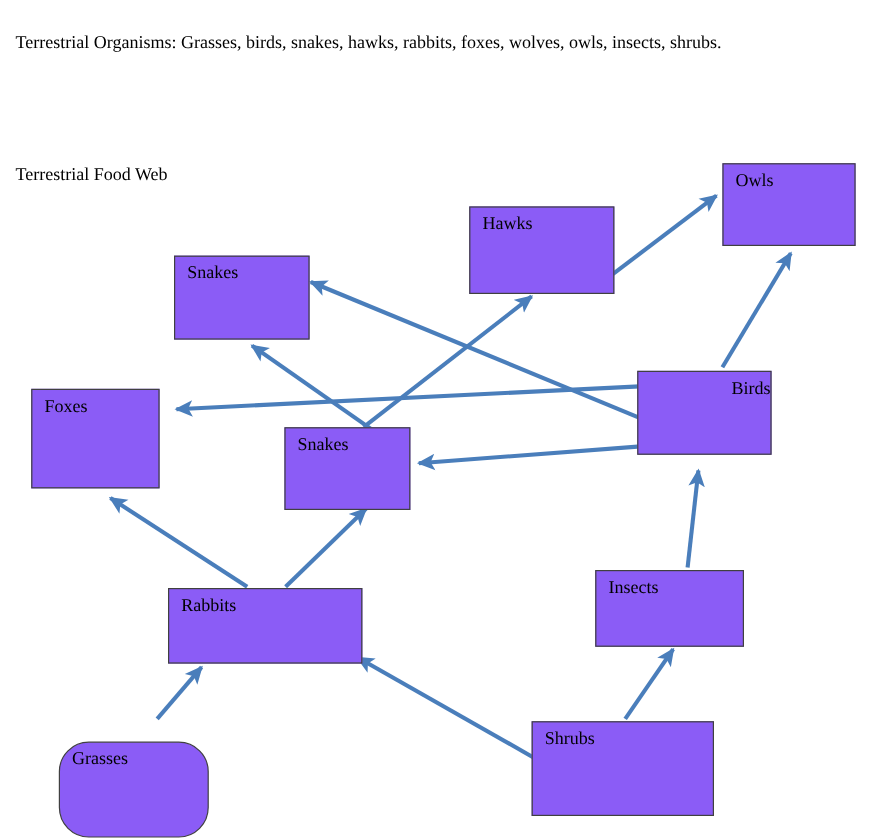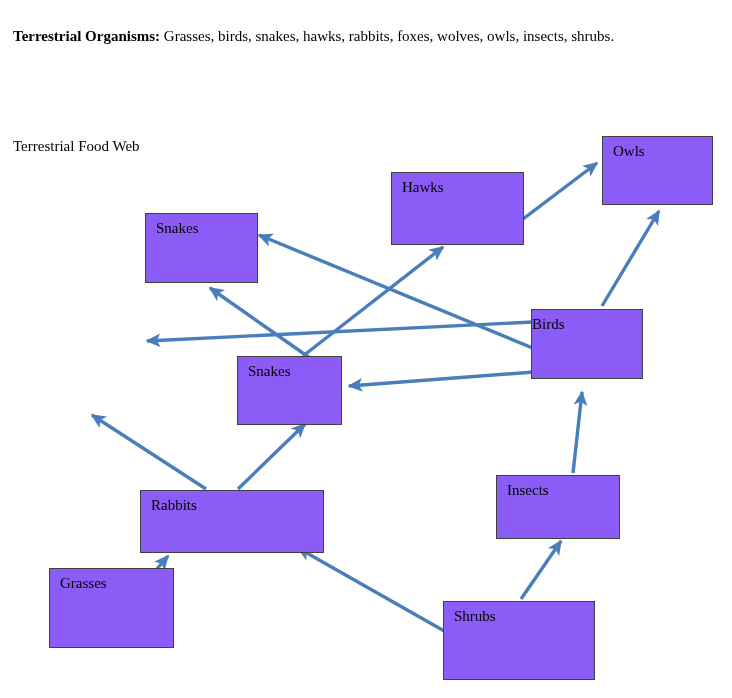--- a/index.html
+++ b/index.html
@@ -19,21 +19,21 @@
   
   #intro-paragraph {
     position: absolute;
     left: 13px;
     top: 3px;
     width: 690px;
     font-size: 15px;
     line-height: 37px;
   }
   #intro-paragraph .lead {
-    font-weight: bold;
+    font-weight: normal;
   }
 
   
   #section-heading {
     position: absolute;
     left: 13px;
     top: 125px;
     font-size: 15px;
     font-weight: normal;
     line-height: 19px;
@@ -66,21 +66,21 @@
     position: absolute;
     left: 10px;
     top: 4px;
     font-size: 15px;
     line-height: 20px;
     white-space: nowrap;
   }
   .node-label.center {
     left: 0;
     right: 0;
-    text-align: left;
+    text-align: right;
   }
 </style>
 </head>
 <body>
 
 <p id="intro-paragraph">
   <span class="lead">Terrestrial Organisms:</span><span> Grasses, birds, snakes, hawks, rabbits, foxes, wolves, owls, insects, shrubs.</span>
 </p>
 
 <h2 id="section-heading">Terrestrial Food Web</h2>
@@ -102,37 +102,40 @@
       <line x1="573" y1="473" x2="582" y2="392" stroke="#4A7EBB" stroke-width="3.4" stroke-linecap="butt" marker-end="url(#arrowhead)"></line>
       <line x1="206" y1="489" x2="92" y2="415" stroke="#4A7EBB" stroke-width="3.4" stroke-linecap="butt" marker-end="url(#arrowhead)"></line>
       <line x1="238" y1="489" x2="305" y2="424" stroke="#4A7EBB" stroke-width="3.4" stroke-linecap="butt" marker-end="url(#arrowhead)"></line>
       <line x1="131" y1="599" x2="168" y2="556" stroke="#4A7EBB" stroke-width="3.4" stroke-linecap="butt" marker-end="url(#arrowhead)"></line>
       <line x1="521" y1="599" x2="561" y2="541" stroke="#4A7EBB" stroke-width="3.4" stroke-linecap="butt" marker-end="url(#arrowhead)"></line>
       <line x1="446" y1="632" x2="298" y2="548" stroke="#4A7EBB" stroke-width="3.4" stroke-linecap="butt" marker-end="url(#arrowhead)"></line>
     </svg>
 <div class="node-box" style="left: 602px; top: 136px; width: 111px; height: 69px; border-color: rgb(64, 64, 64);">
       <span class="node-label">Owls</span>
     </div>
-    <div class="node-box" style="left: 391px; top: 172px; width: 133px; height: 73px; border-color: rgb(64, 64, 64);">
+    <div class="node-box" style="left: 391px; top: 172px; width: 121px; height: 73px; border-color: rgb(64, 64, 64);">
       <span class="node-label">Hawks</span>
     </div>
     <div class="node-box" style="left: 145px; top: 213px; width: 113px; height: 70px; border-color: rgb(64, 64, 64);">
       <span class="node-label">Snakes</span>
     </div>
     <div class="node-box" style="left: 531px; top: 309px; width: 112px; height: 70px; border-color: rgb(64, 64, 64);">
       <span class="node-label center">Birds</span>
     </div>
+    <div class="node-box" style="left: 26px; top: 324px; width: 107px; height: 83px; border-color: rgb(64, 64, 64);">
+      <span class="node-label">Foxes</span>
+    </div>
     <div class="node-box" style="left: 237px; top: 356px; width: 105px; height: 69px; border-color: rgb(64, 64, 64); text-align: center;">
       <span class="node-label">Snakes</span>
     </div>
     <div class="node-box" style="left: 496px; top: 475px; width: 124px; height: 64px; border-color: rgb(64, 64, 64);">
       <span class="node-label">Insects</span>
     </div>
-    <div class="node-box" style="left: 140px; top: 490px; width: 184px; height: 63px; border-color: rgb(64, 64, 64);">
+    <div class="node-box" style="left: 140px; top: 490px; width: 162px; height: 63px; border-color: rgb(64, 64, 64);">
       <span class="node-label">Rabbits</span>
     </div>
-    <div class="node-box" style="left: 49px; top: 568px; width: 125px; height: 80px; border-color: rgb(64, 64, 64);">
+    <div class="node-box" style="left: 49px; top: 618px; width: 125px; height: 80px; border-color: rgb(64, 64, 64); border-radius: 25px;">
       <span class="node-label">Grasses</span>
     </div>
     <div class="node-box" style="left: 443px; top: 601px; width: 152px; height: 79px; border-color: rgb(64, 64, 64);">
       <span class="node-label">Shrubs</span>
     </div>
   </div>
 
 </body></html>

